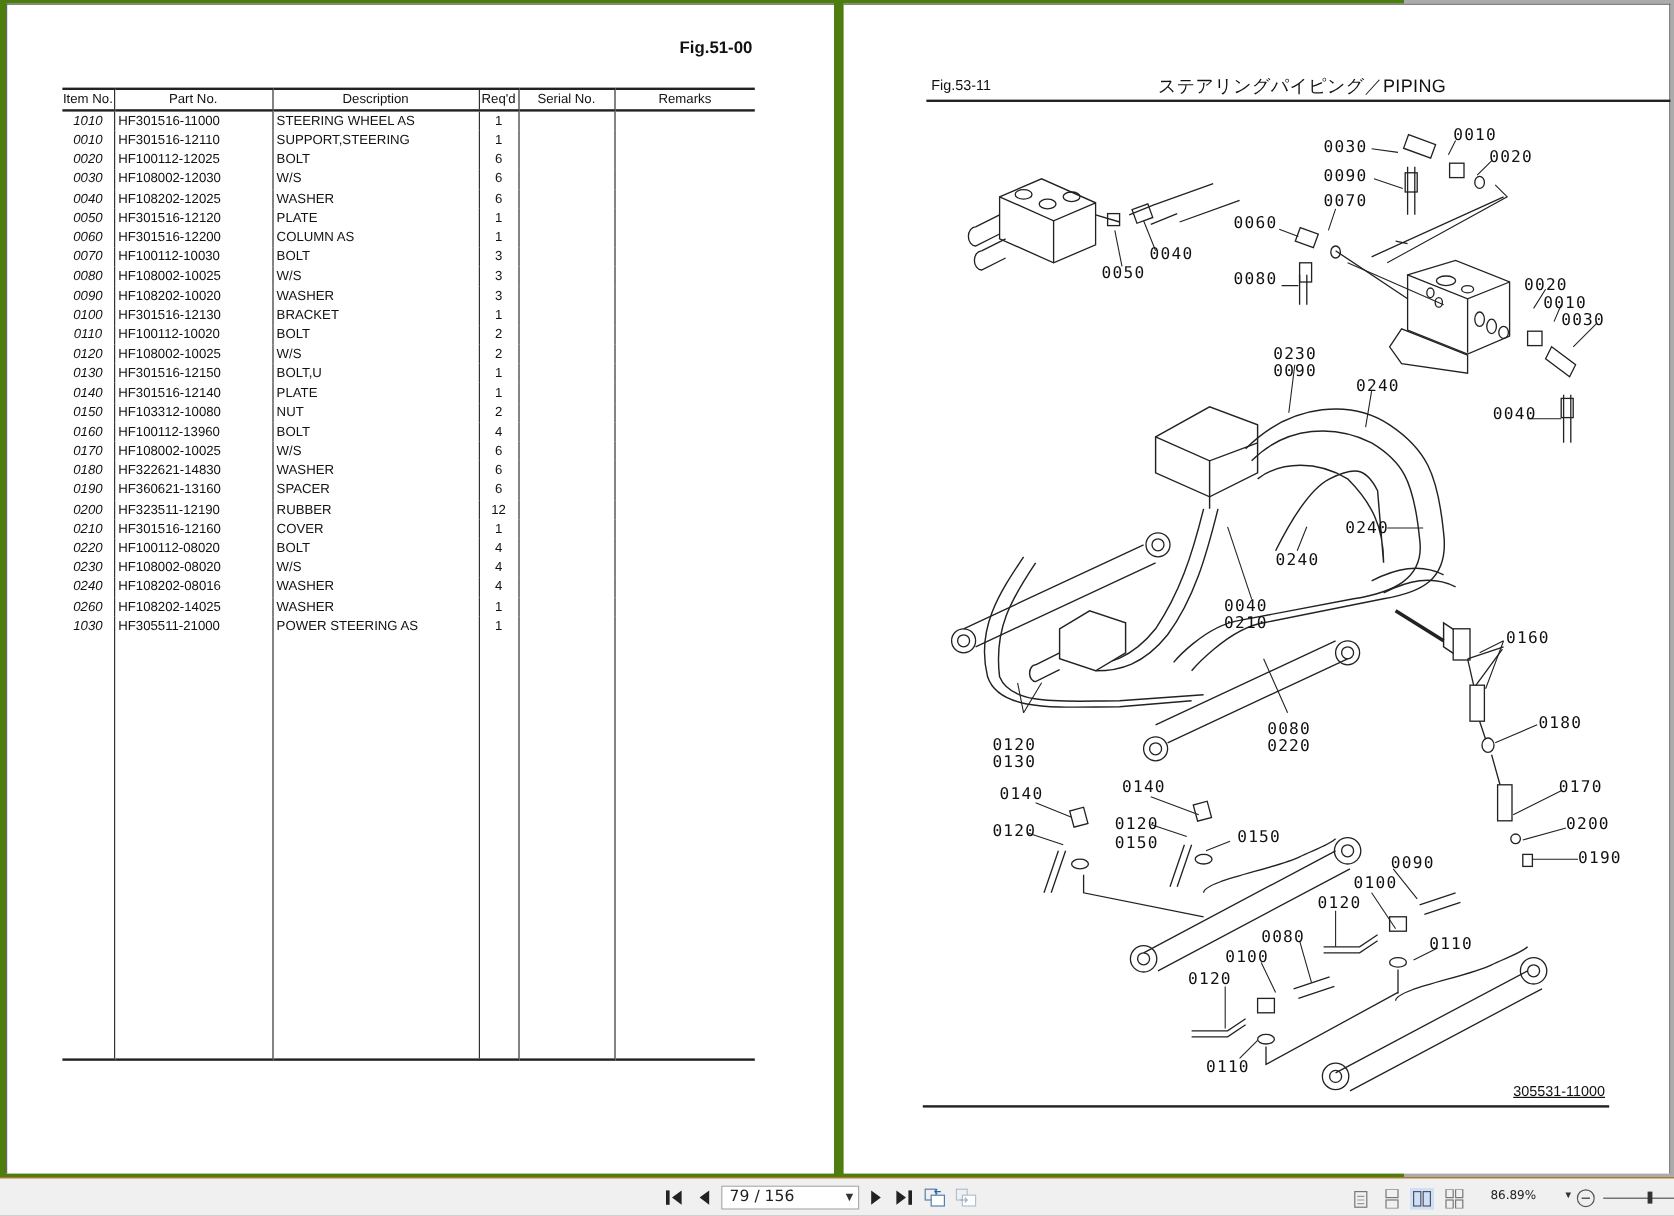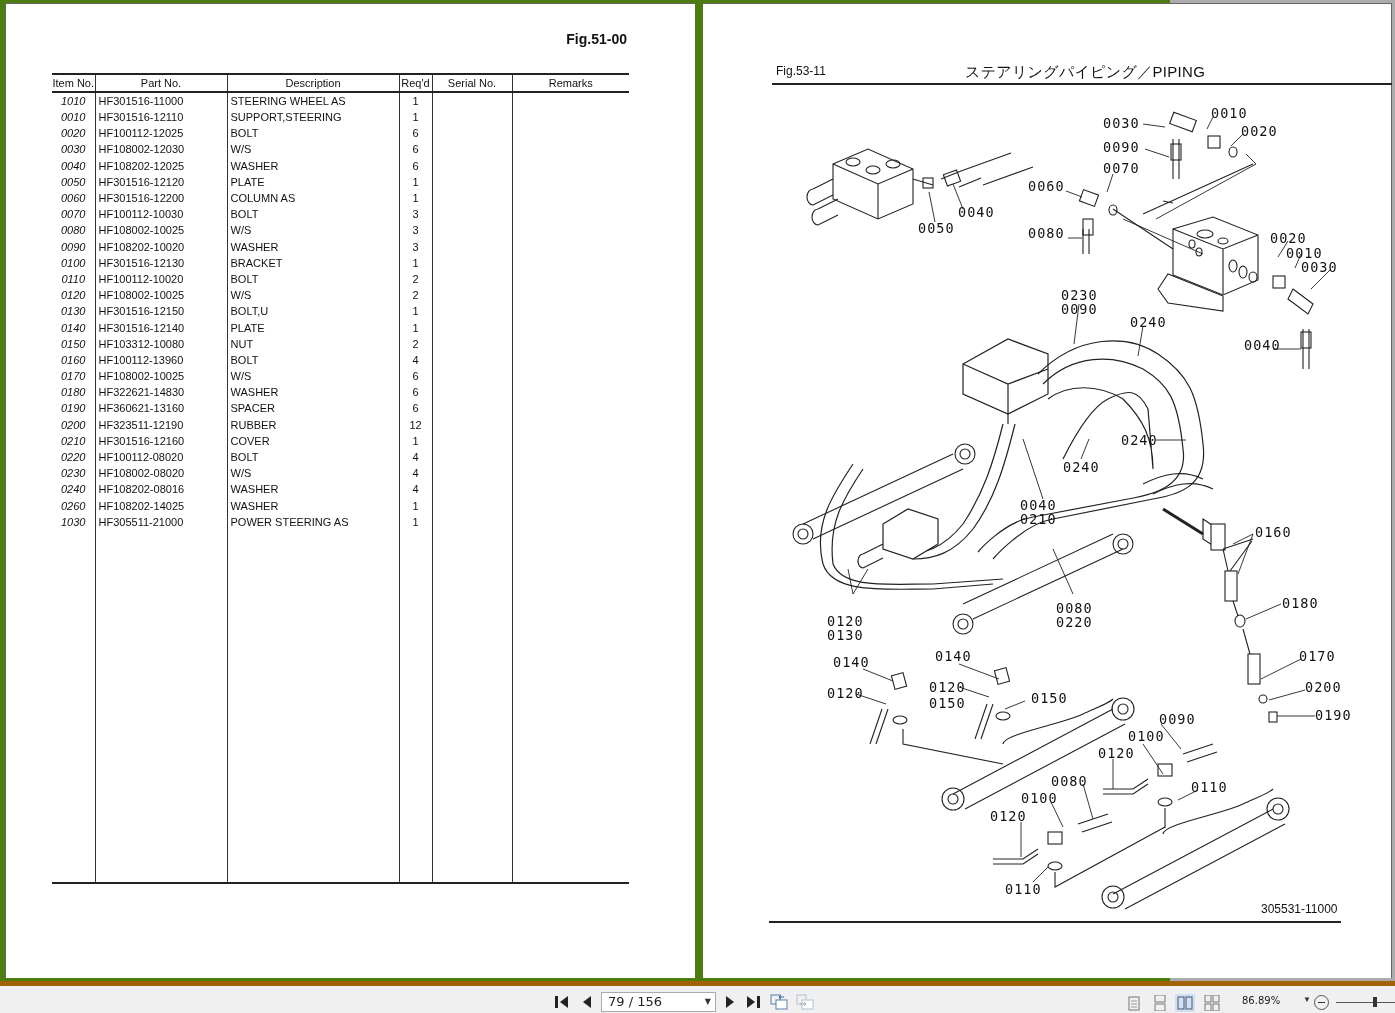--- a/index.html
+++ b/index.html
@@ -18,25 +18,25 @@
   table.parts td.pn { padding-left: 3px; }
   table.parts td.desc { padding-left: 3px; }
   table.parts td.req { text-align: center; }
   table.parts tr.filler td { height: auto; border-bottom: 2px solid #222; }
   col.c1 { width: 43px; } col.c2 { width: 132px; } col.c3 { width: 172px; } col.c4 { width: 33px; } col.c5 { width: 80px; } col.c6 { width: 117px; }
 
   .fig-right-no { position: absolute; left: 73px; top: 60px; font-size: 12px; color: #111; }
   .fig-right-title { position: absolute; left: 262px; top: 59px; font-size: 15px; color: #111; letter-spacing: 0.3px; }
   .rule-top { position: absolute; left: 69px; top: 79px; width: 620px; border-top: 2px solid #222; }
   .rule-bottom { position: absolute; left: 66px; top: 917px; width: 572px; border-top: 2px solid #222; }
-  .doc-no { position: absolute; left: 558px; top: 898px; font-size: 12px; color: #111; }
+  .doc-no { position: absolute; left: 558px; top: 898px; font-size: 12px; color: #111; text-decoration: underline; }
   svg.diagram { position: absolute; left: 0; top: 0; }
   .lbl { position: absolute; font-family: "DejaVu Sans Mono", monospace; font-size: 13.5px; letter-spacing: 1px; color: #111; line-height: 14px; white-space: pre; }
 
-  .toolbar { position: absolute; left: 0; top: 981px; width: 1395px; height: 32px; background: #f0f0f0; border-top: 5px solid #a16207; }
+  .toolbar { position: absolute; left: 0; top: 981px; width: 1395px; height: 32px; background: #f0f0f0; border-top: 1px solid #a16207; }
   .tb-btn { position: absolute; top: 8px; width: 18px; height: 16px; display: flex; align-items: center; justify-content: center; cursor: pointer; }
   .page-box { position: absolute; left: 601px; top: 6px; width: 115px; height: 20px; border: 1px solid #aaa; background: #fff; font-size: 13px; padding-left: 6px; line-height: 18px; color: #222; font-family: "DejaVu Sans", sans-serif; }
   .page-box .caret { position: absolute; right: 4px; top: 0; font-size: 8px; color: #333; }
   .view-btn { position: absolute; top: 8px; width: 20px; height: 18px; display: flex; align-items: center; justify-content: center; }
   .view-btn.active { background: #cde0f5; }
   .zoom-val { position: absolute; left: 1242px; top: 9px; font-size: 10px; color: #222; font-family: "DejaVu Sans", sans-serif; }
   .zoom-caret { position: absolute; left: 1303px; top: 9px; font-size: 8px; color: #333; }
   .zoom-minus { position: absolute; left: 1314px; top: 9px; width: 15px; height: 15px; border: 1px solid #555; border-radius: 50%; }
   .zoom-minus::after { content: ""; position: absolute; left: 3px; top: 6px; width: 7px; border-top: 1px solid #333; }
   .slider-track { position: absolute; left: 1336px; top: 16px; width: 59px; border-top: 1px solid #555; }

